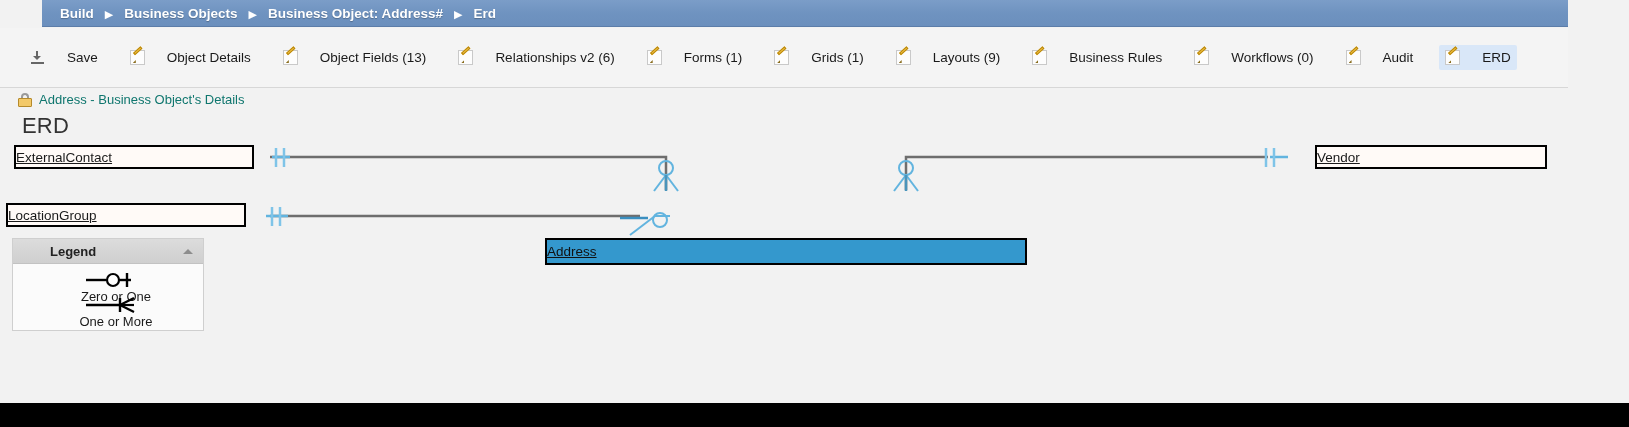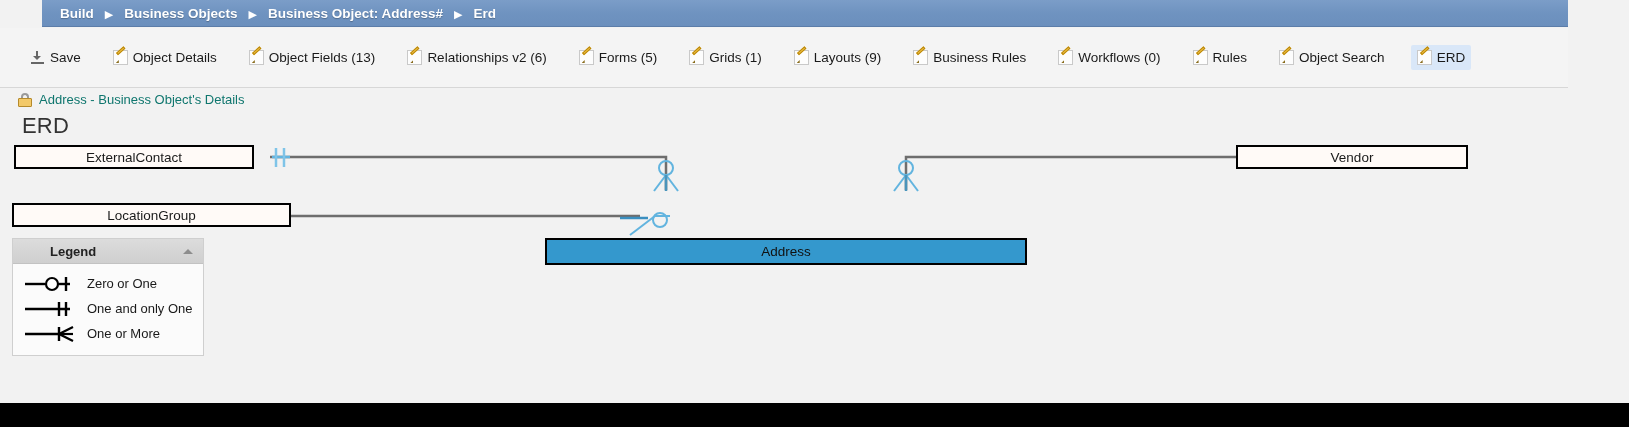--- a/index.html
+++ b/index.html
@@ -71,21 +71,21 @@
     background: #f4f4f4;
     border-bottom: 1px solid #d7d7d7;
     display: flex;
     align-items: center;
     padding-left: 24px;
     box-sizing: border-box;
   }
   .tool-item {
     display: flex;
     align-items: center;
-    gap: 5px;
+    gap: 22px;
     margin-right: 20px;
     padding: 5px 6px;
     white-space: nowrap;
     cursor: pointer;
     border-radius: 2px;
     font-size: 13.5px;
     color: #1a1a1a;
   }
   .tool-item.active {
     background: #d9e7f8;
@@ -201,24 +201,25 @@
   }
   .erd-svg { display: block; }
 
   .entity-box {
     position: absolute;
     border: 2px solid #000;
     background: #fffaf7;
     box-sizing: border-box;
     display: flex;
     align-items: center;
-    justify-content: center;
+    justify-content: flex-start;
     font-size: 13.5px;
     color: #1a1a1a;
     cursor: pointer;
+    text-decoration: underline;
   }
   .entity-box.primary {
     background: #3498cd;
     color: #111;
   }
 
   
   .legend {
     position: absolute;
     left: 12px; top: 238px;
@@ -252,20 +253,21 @@
     cursor: pointer;
   }
   .legend-body {
     padding: 7px 0 9px 0;
   }
   .legend-row {
     display: flex;
     align-items: center;
     height: 25px;
     padding-left: 10px;
+    flex-direction: column;
   }
   .legend-sym { flex: 0 0 auto; width: 58px; height: 18px; }
   .legend-text {
     font-size: 13px;
     color: #1a1a1a;
     margin-left: 6px;
   }
 
   
   .bottom-strip {
@@ -319,21 +321,21 @@
     </div>
 
 
     <div class="tool-item">
       <span class="ico-pencil"></span>
       <span class="tool-label">Relationships v2 (6)</span>
     </div>
 
     <div class="tool-item">
       <span class="ico-pencil"></span>
-      <span class="tool-label">Forms (5)</span>
+      <span class="tool-label">Forms (1)</span>
     </div>
 
     <div class="tool-item">
       <span class="ico-pencil"></span>
       <span class="tool-label">Grids (1)</span>
     </div>
 
     <div class="tool-item">
       <span class="ico-pencil"></span>
       <span class="tool-label">Layouts (9)</span>
@@ -344,27 +346,23 @@
       <span class="tool-label">Business Rules</span>
     </div>
 
     <div class="tool-item">
       <span class="ico-pencil"></span>
       <span class="tool-label">Workflows (0)</span>
     </div>
 
     <div class="tool-item">
       <span class="ico-pencil"></span>
-      <span class="tool-label">Rules</span>
-    </div>
-
-    <div class="tool-item">
-      <span class="ico-pencil"></span>
-      <span class="tool-label">Object Search</span>
-    </div>
+      <span class="tool-label">Audit</span>
+    </div>
+
 
     <div class="tool-item active">
       <span class="ico-pencil"></span>
       <span class="tool-label">ERD</span>
     </div>
   </div>
 
   <div class="subheader">
     <span class="ico-lock">
       <span class="shackle"></span>
@@ -416,29 +414,29 @@
         <line x1="655" y1="76" x2="630" y2="95" stroke="#62b4df" stroke-width="2"></line>
         <line x1="655" y1="76" x2="670" y2="76" stroke="#62b4df" stroke-width="2"></line>
         <line x1="620" y1="78" x2="648" y2="78" stroke="#3a8fc0" stroke-width="2.5"></line>
       </g>
     </svg>
 
     <div class="entity-box" style="left:14px; top:5px; width:240px; height:24px;">
       <span>ExternalContact</span>
     </div>
 
-    <div class="entity-box" style="left:12px; top:63px; width:279px; height:24px;">
+    <div class="entity-box" style="left:6px; top:63px; width:240px; height:24px;">
       <span>LocationGroup</span>
     </div>
 
     <div class="entity-box primary" style="left:545px; top:50px; width:482px; height:27px;margin-top:48px;">
       <span>Address</span>
     </div>
 
-    <div class="entity-box" style="left:1236px; top:5px; width:232px; height:24px;">
+    <div class="entity-box" style="left:1315px; top:5px; width:232px; height:24px;">
       <span>Vendor</span>
     </div>
   </div>
 
   <div class="legend">
     <div class="legend-header">
       <span class="legend-title">Legend</span>
       <span class="legend-collapse"></span>
     </div>
     <div class="legend-body">
@@ -446,28 +444,20 @@
       <div class="legend-row">
         <svg class="legend-sym" viewBox="0 0 58 18">
           <line x1="2" y1="9" x2="22" y2="9" stroke="#000" stroke-width="2.4"></line>
           <circle cx="29" cy="9" r="6" fill="#fff" stroke="#000" stroke-width="2.2"></circle>
           <line x1="35" y1="9" x2="47" y2="9" stroke="#000" stroke-width="2.4"></line>
           <line x1="43" y1="2" x2="43" y2="16" stroke="#000" stroke-width="2.4"></line>
         </svg>
         <span class="legend-text">Zero or One</span>
       </div>
 
-      <div class="legend-row">
-        <svg class="legend-sym" viewBox="0 0 58 18">
-          <line x1="2" y1="9" x2="47" y2="9" stroke="#000" stroke-width="2.4"></line>
-          <line x1="36" y1="2" x2="36" y2="16" stroke="#000" stroke-width="2.4"></line>
-          <line x1="43" y1="2" x2="43" y2="16" stroke="#000" stroke-width="2.4"></line>
-        </svg>
-        <span class="legend-text">One and only One</span>
-      </div>
 
 
       <div class="legend-row">
         <svg class="legend-sym" viewBox="0 0 58 18">
           <line x1="2" y1="9" x2="36" y2="9" stroke="#000" stroke-width="2.4"></line>
           <line x1="36" y1="2" x2="36" y2="16" stroke="#000" stroke-width="2.4"></line>
           <line x1="36" y1="9" x2="50" y2="9" stroke="#000" stroke-width="2.2"></line>
           <line x1="36" y1="9" x2="50" y2="2" stroke="#000" stroke-width="2.2"></line>
           <line x1="36" y1="9" x2="50" y2="16" stroke="#000" stroke-width="2.2"></line>
         </svg>

